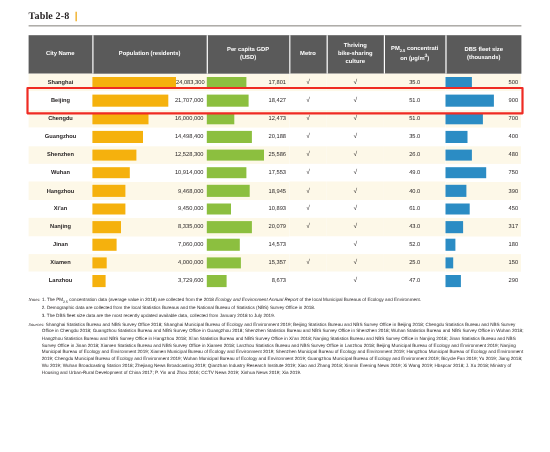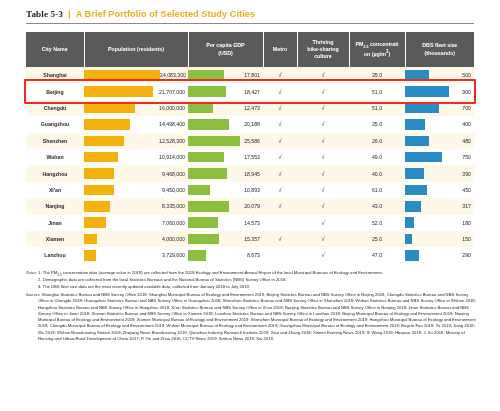--- a/index.html
+++ b/index.html
@@ -166,23 +166,22 @@
     padding-left: 0;
     text-indent: 0;
   }
   sub { font-size: 3.2px; }
   th sub { font-size: 3.6px; }
 </style>
 </head>
 <body>
 
 <div class="title-block">
-  <span class="title-label">Table 5-3</span>
+  <span class="title-label">Table 2-8</span>
   <span class="title-sep">|</span>
-  <span class="title-text">A Brief Portfolio of Selected Study Cities</span>
 </div>
 <div class="title-rule"></div>
 
 <div class="table-wrap">
   <table class="portfolio">
     <colgroup>
       <col class="c-city">
         <col class="c-pop">
         <col class="c-gdp">
         <col class="c-metro">

